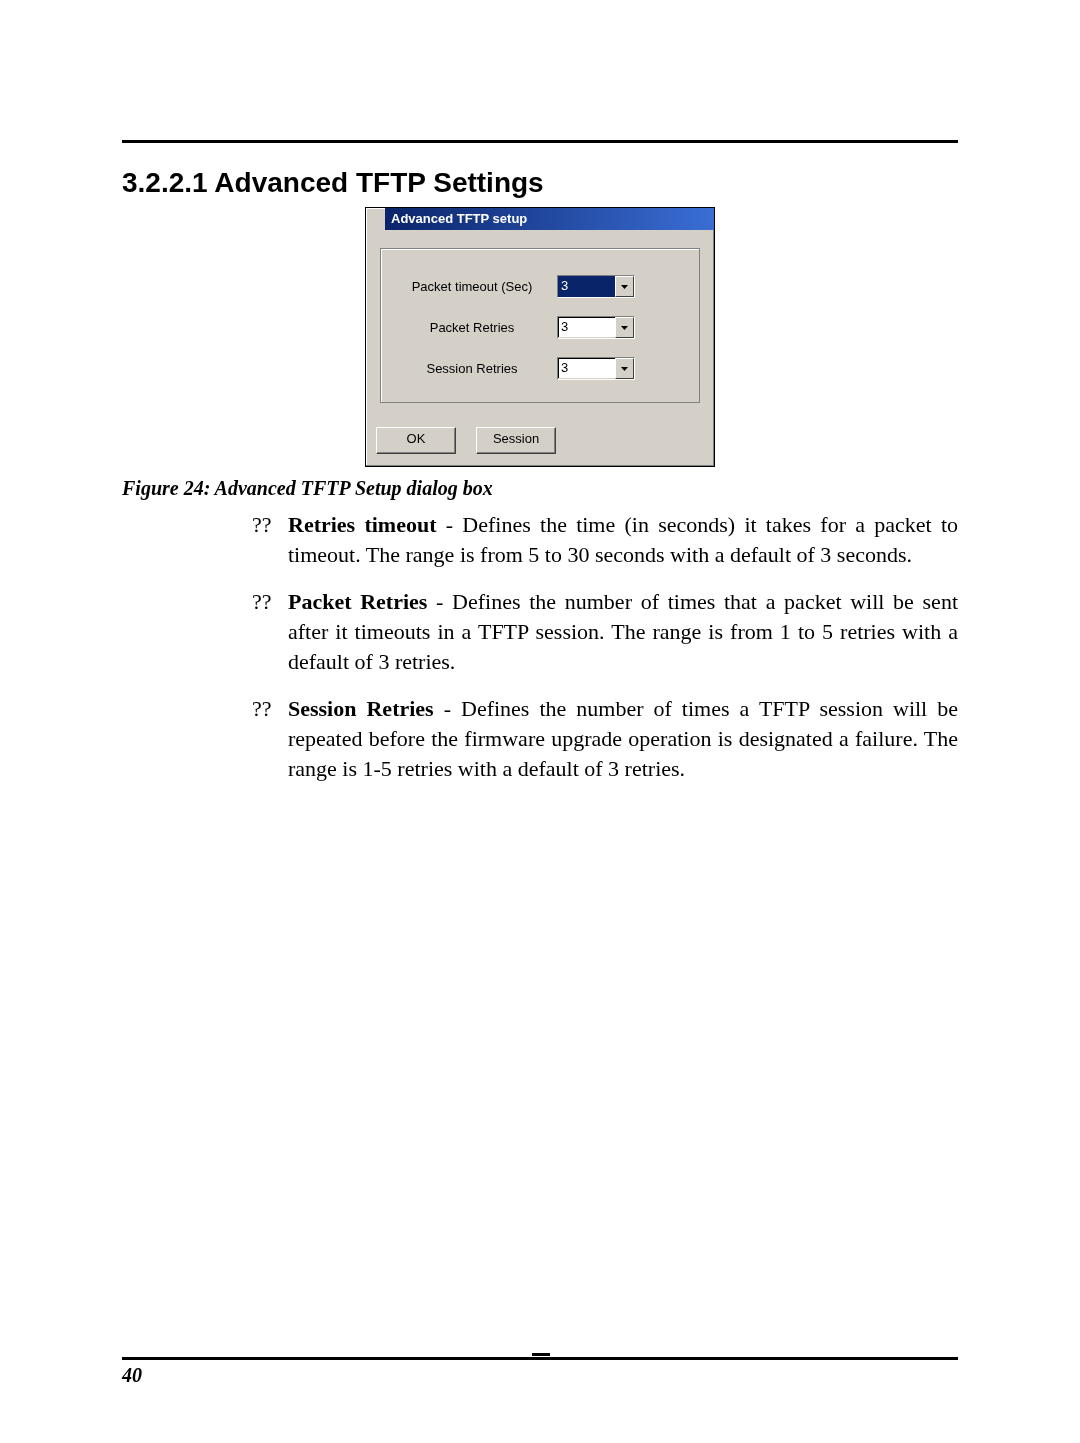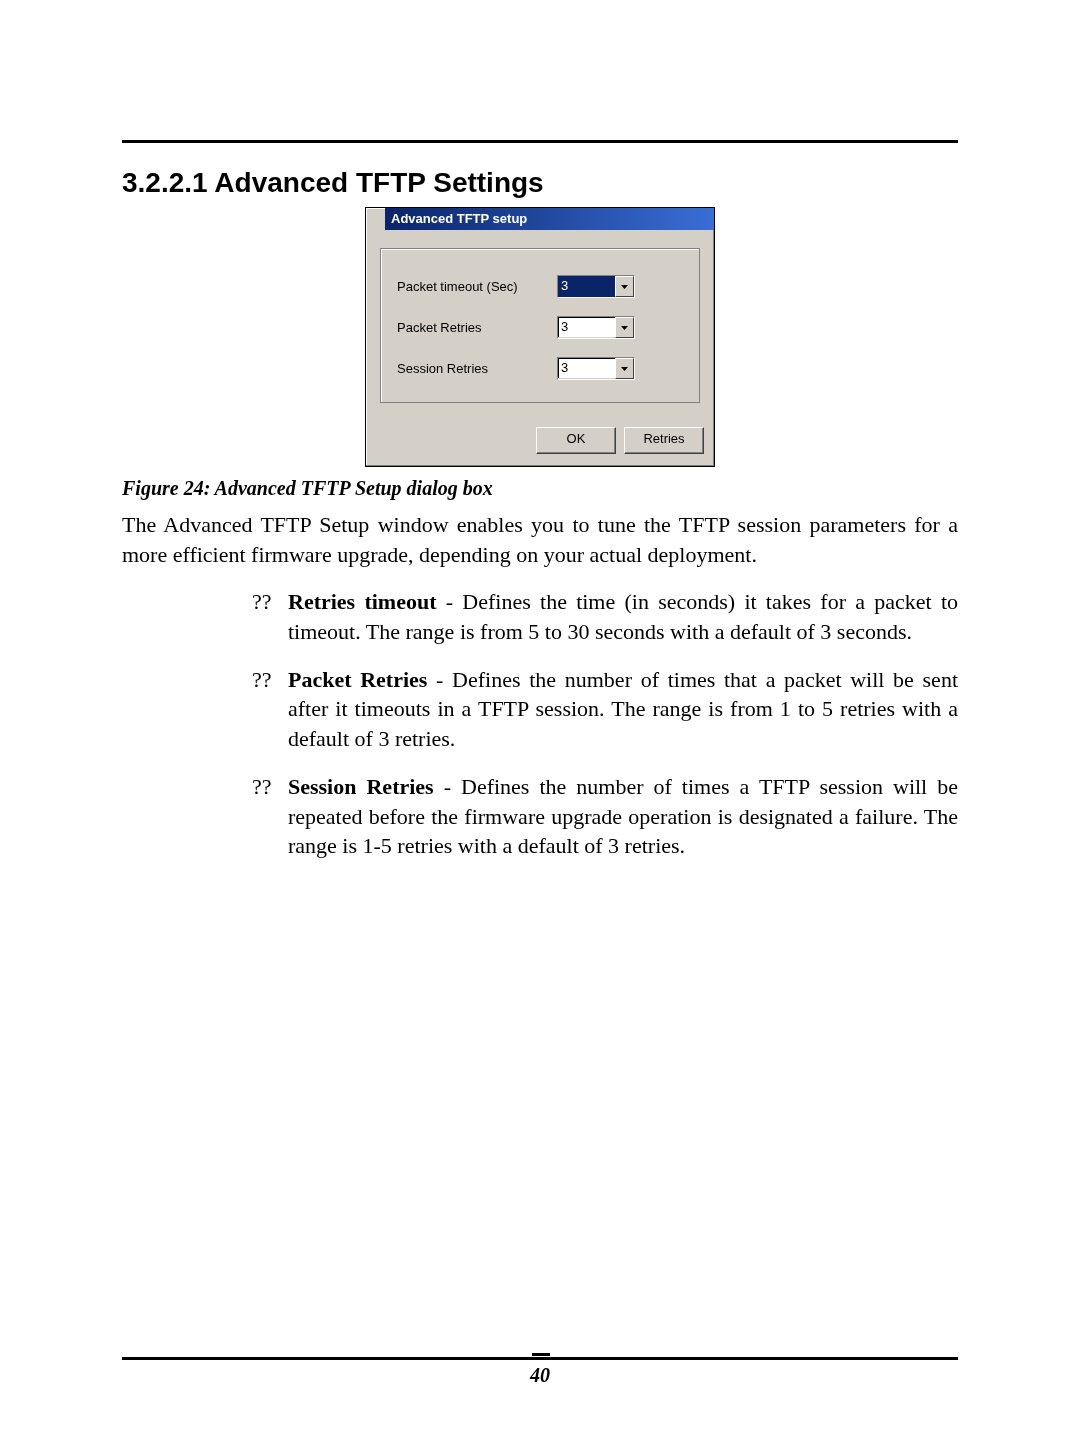--- a/index.html
+++ b/index.html
@@ -62,21 +62,21 @@
   }
   .field-row {
     display: flex;
     align-items: center;
     justify-content: flex-start;
     margin-bottom: 18px;
   }
   .field-row:last-child { margin-bottom: 0; }
   .field-label {
     width: 150px;
-    text-align: left;
+    text-align: center;
     padding-right: 10px;
     font-size: 13px;
   }
   .dropdown {
     display: flex;
     align-items: stretch;
     width: 76px;
     height: 21px;
     background: #fff;
     border-top: 1px solid #808080;
@@ -104,22 +104,22 @@
     border-right: 1px solid #404040;
     border-bottom: 1px solid #404040;
     display: flex;
     align-items: center;
     justify-content: center;
   }
   .dd-btn svg { display: block; }
 
   .dlg-buttons {
     display: flex;
-    justify-content: flex-end;
-    gap: 8px;
+    justify-content: flex-start;
+    gap: 20px;
     padding: 14px 10px 12px 10px;
   }
   .win-btn {
     width: 78px;
     height: 25px;
     background: #d4d0c8;
     border-top: 1px solid #fff;
     border-left: 1px solid #fff;
     border-right: 1px solid #404040;
     border-bottom: 1px solid #404040;
@@ -181,21 +181,21 @@
   .bottom-rule::after{
     content:"";
     position:absolute;
     left:49%;
     top:-7px;
     width:18px;
     height:3px;
     background:#000;
   }
   .page-number {
-    text-align: center;
+    text-align: left;
     font-style: italic;
     font-weight: bold;
     font-size: 20px;
     margin-top: 4px;
   }
 </style>
 </head>
 <body>
 
 <div class="page">
@@ -242,28 +242,27 @@
                     <polygon points="0,0 7,0 3.5,4" fill="#000"></polygon>
                   </svg>
               </div>
             </div>
           </div>
 
         </div>
       </div>
       <div class="dlg-buttons">
         <div class="win-btn">OK</div>
-        <div class="win-btn">Retries</div>
+        <div class="win-btn">Session</div>
       </div>
     </div>
   </div>
 
   <div class="figure-caption">Figure 24: Advanced TFTP Setup dialog box</div>
 
-  <p class="body">The Advanced TFTP Setup window enables you to tune the TFTP session parameters for a more efficient firmware upgrade, depending on your actual deployment.</p>
 
   <ul class="bullets">
     <li>
       <span class="marker">??</span>
       <span class="b">Retries timeout</span><span> - Defines the time (in seconds) it takes for a packet to timeout. The range is from 5 to 30 seconds with a default of 3 seconds.</span>
     </li>
     <li>
       <span class="marker">??</span>
       <span class="b">Packet Retries</span><span> - Defines the number of times that a packet will be sent after it timeouts in a TFTP session. The range is from 1 to 5 retries with a default of 3 retries.</span>
     </li>

